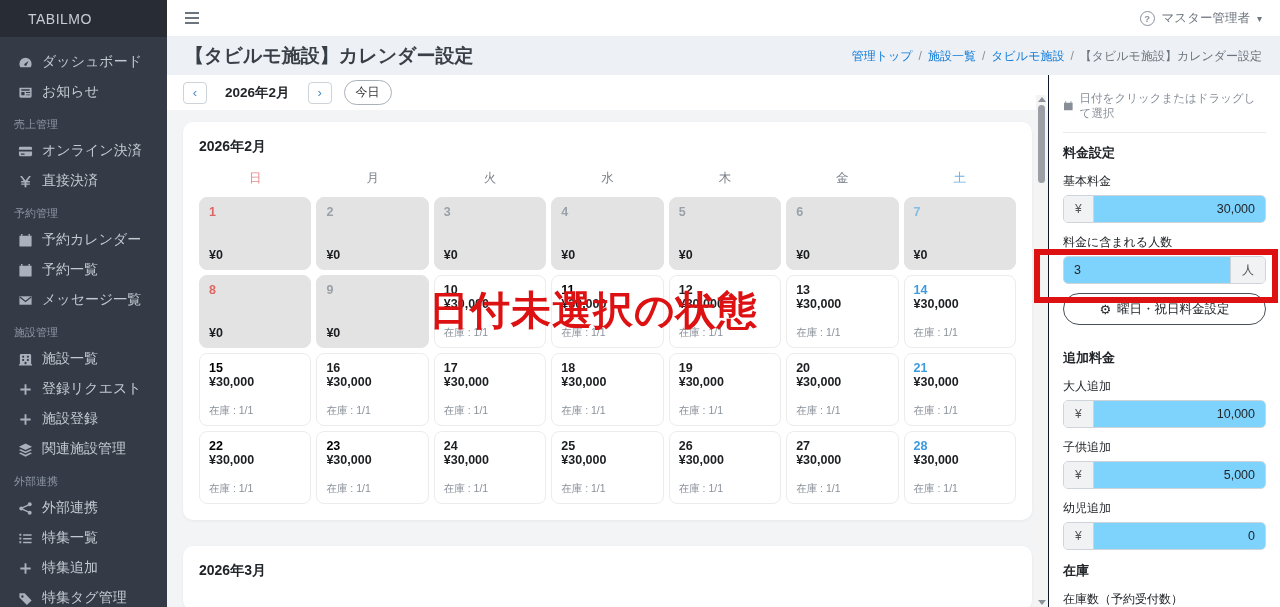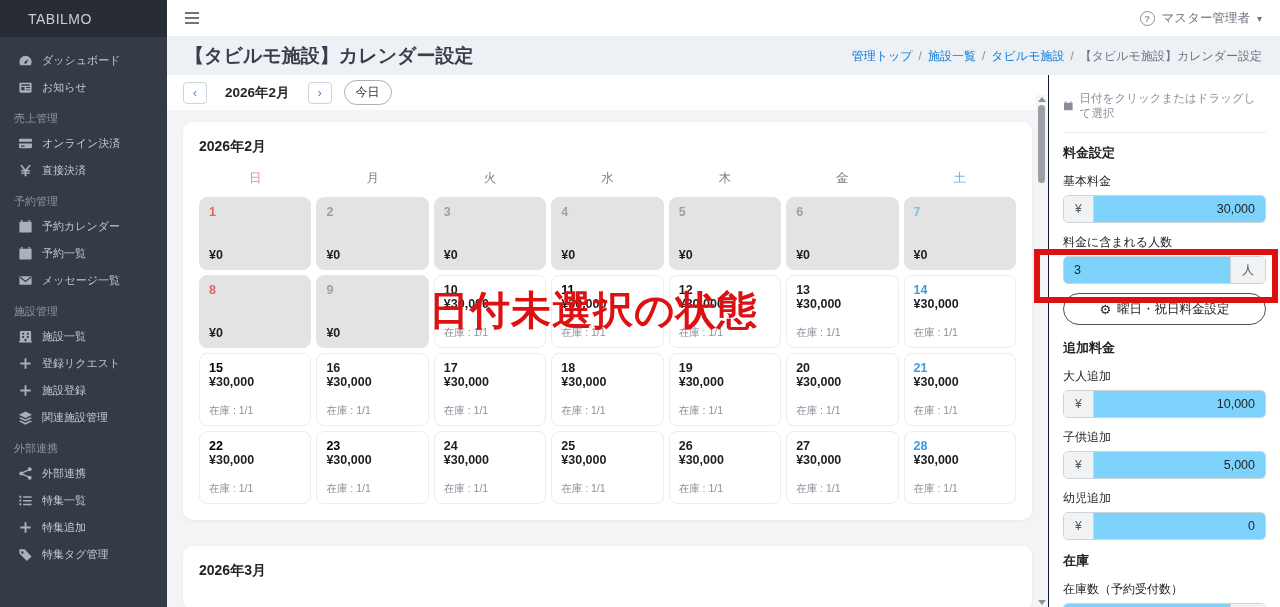--- a/index.html
+++ b/index.html
@@ -4,21 +4,21 @@
 <style>
   * { box-sizing: border-box; margin: 0; padding: 0; }
   html,body { width:1280px; height:607px; overflow:hidden; }
   body { font-family:"Liberation Sans","DejaVu Sans",sans-serif; background:#f3f4f6; position:relative; font-size:13px; color:#212529;}
 
   
   .sidebar { position:absolute; left:0; top:0; width:167px; height:607px; background:#343a46; overflow:hidden;}
   .brand { height:37px; background:#272c35; color:#c9cdd4; font-size:14px; letter-spacing:.5px; display:flex; align-items:center; padding:0 28px;}
   .nav { padding:10px 0 0 0; }
   .s-section { color:#8d95a3; font-size:11px; padding:10px 14px 4px 14px; }
-  .s-item { display:flex; align-items:center; gap:9px; color:#c4c9d1; font-size:11px; padding:6px 12px 6px 18px; cursor:pointer; }
+  .s-item { display:flex; align-items:center; gap:9px; color:#c4c9d1; font-size:14px; padding:6px 12px 6px 18px; cursor:pointer; }
   .s-icon { width:15px; height:15px; display:inline-flex; flex:0 0 15px; color:#aab1bc; }
   .s-icon svg { width:15px; height:15px; fill:currentColor; }
 
   
   .main { position:absolute; left:167px; top:0; right:0; bottom:0; }
   .topbar { height:37px; background:#fff; border-bottom:1px solid #eceff2; display:flex; align-items:center; padding:0 18px; }
   .hamburger { display:inline-flex; flex-direction:column; gap:3px; cursor:pointer; }
   .hamburger span { width:14px; height:2px; background:#6c757d; }
   .user-menu { margin-left:auto; display:flex; align-items:center; gap:7px; color:#6f7780; font-size:12.5px; cursor:pointer;}
   .help-circle { width:15px; height:15px; border:1.4px solid #8a919a; border-radius:50%; display:inline-flex; align-items:center; justify-content:center; font-size:9.5px; color:#8a919a; font-weight:bold;}
@@ -506,21 +506,21 @@
         <div class="igroup">
           <input value="3" style="">
           <span class="addon suf">人</span>
         </div>
 
         <button class="outline-btn">
           <span class="gear">⚙</span>
           <span>曜日・祝日料金設定</span>
         </button>
 
-        <div class="p-heading" style="margin-top:14px;">追加料金</div>
+        <div class="p-heading" style="margin-top:24px;">追加料金</div>
 
         <label class="f-label">大人追加</label>
         <div class="igroup">
           <span class="addon pre">¥</span>
           <input class="right" value="10,000" style="">
         </div>
 
         <label class="f-label">子供追加</label>
         <div class="igroup">
           <span class="addon pre">¥</span>

